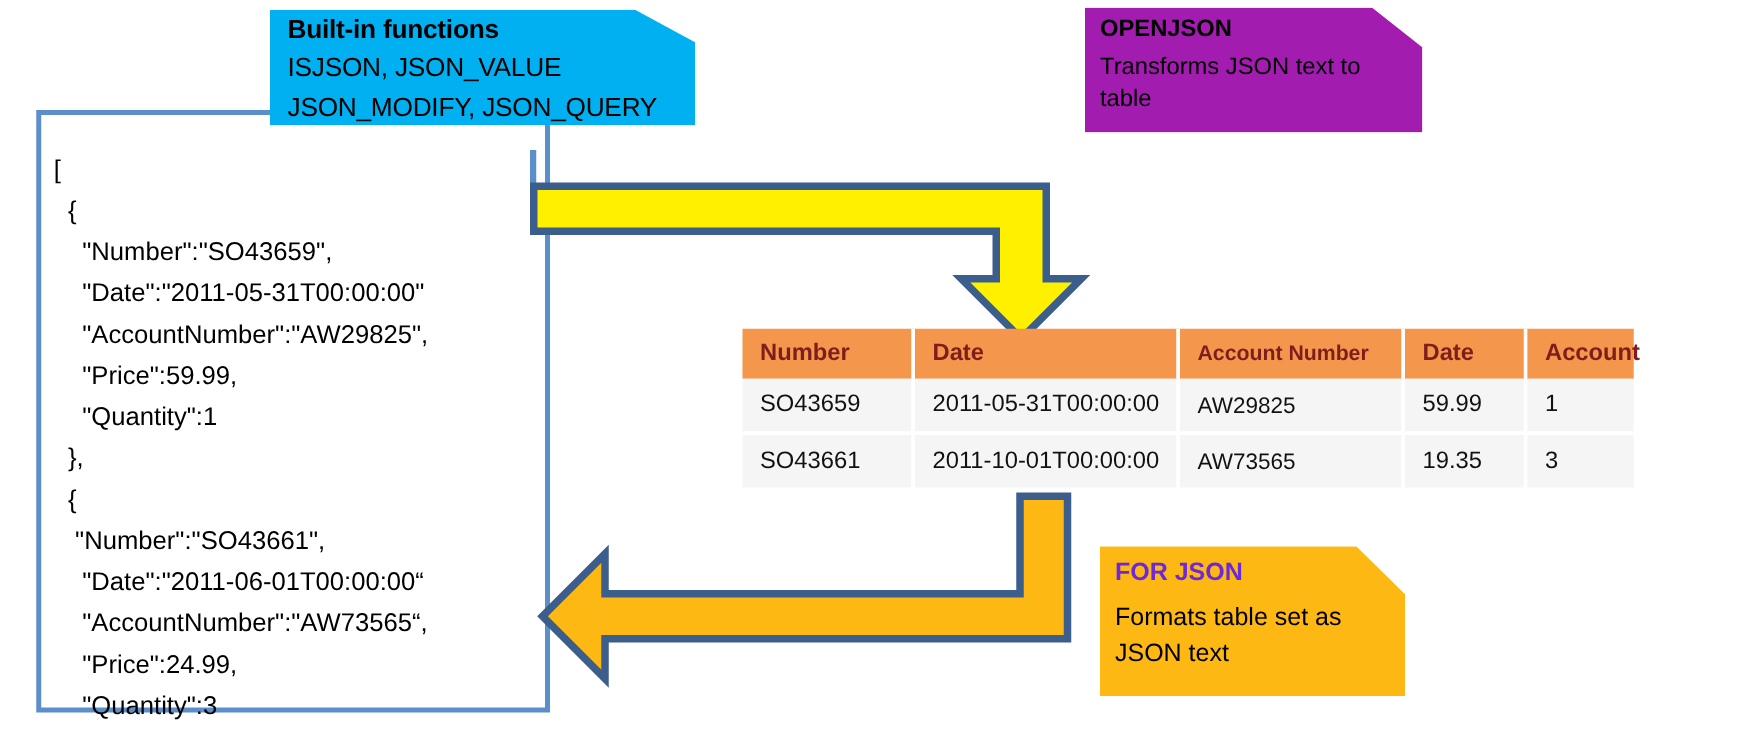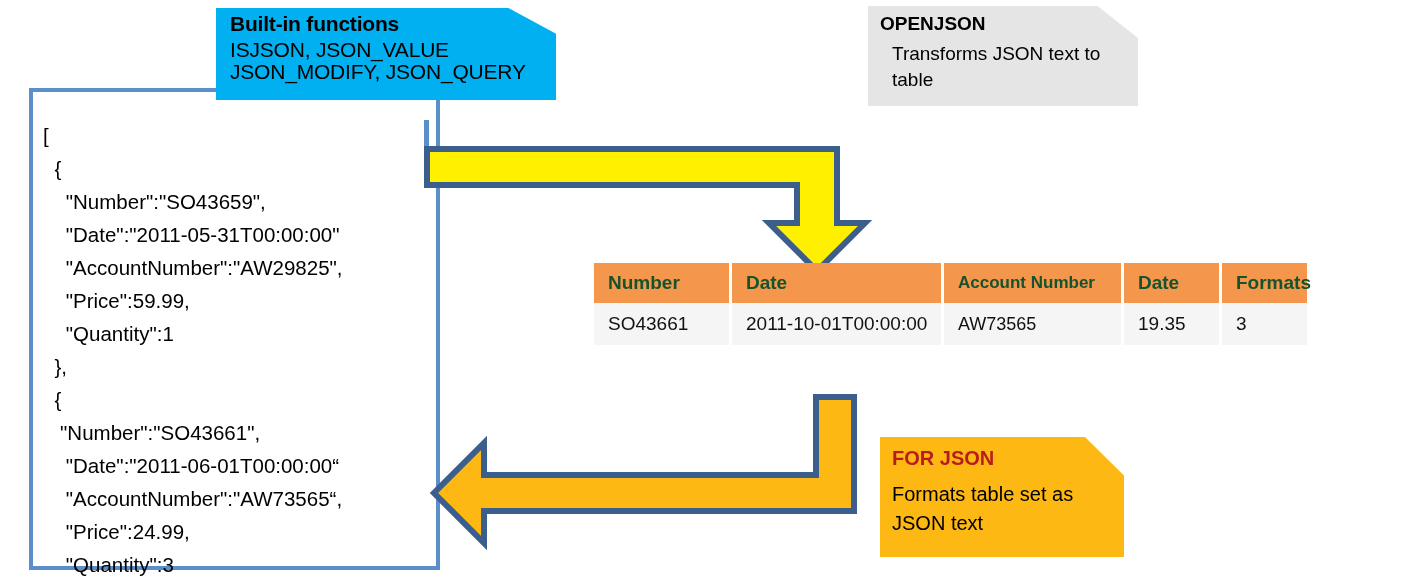--- a/index.html
+++ b/index.html
@@ -59,21 +59,21 @@
     font-size: 21px;
     font-weight: bold;
     color: #000;
     letter-spacing: -0.2px;
   }
   .callout-blue .cbody {
     position: absolute;
     left: 14px;
     top: 31px;
     font-size: 21px;
-    line-height: 22px;
+    line-height: 32px;
     color: #000;
     white-space: pre-line;
     letter-spacing: -0.2px;
   }
   
   .blue-stem {
     position: absolute;
     left: 424px;
     top: 120px;
     width: 5px;
@@ -81,61 +81,60 @@
     background: #5B8FC9;
   }
 
   
   .callout-yellow {
     position: absolute;
     left: 868px;
     top: 6px;
     width: 270px;
     height: 100px;
-    background: #e5e5e5;
+    background: #a21caf;
     -webkit-clip-path: polygon(0 0, 85% 0, 100% 32%, 100% 100%, 0 100%);
     clip-path: polygon(0 0, 85% 0, 100% 32%, 100% 100%, 0 100%);
   }
   .callout-yellow .ctitle {
     position: absolute;
     left: 12px;
     top: 7px;
     font-size: 19px;
     font-weight: bold;
     color: #000;
   }
   .callout-yellow .cbody {
     position: absolute;
     left: 12px;
     top: 35px;
     width: 248px;
     font-size: 19px;
     line-height: 26px;
     color: #000;
-    margin-left: 12px;
   }
 
   
   .callout-orange {
     position: absolute;
     left: 880px;
     top: 437px;
     width: 244px;
     height: 120px;
     background: #FDB813;
     -webkit-clip-path: polygon(0 0, 84% 0, 100% 32%, 100% 100%, 0 100%);
     clip-path: polygon(0 0, 84% 0, 100% 32%, 100% 100%, 0 100%);
   }
   .callout-orange .ctitle {
     position: absolute;
     left: 12px;
     top: 10px;
     font-size: 20px;
     font-weight: bold;
-    color: #b91c1c;
+    color: #6d28d9;
   }
   .callout-orange .cbody {
     position: absolute;
     left: 12px;
     top: 43px;
     width: 220px;
     font-size: 20px;
     line-height: 29px;
     color: #000;
   }
@@ -153,21 +152,21 @@
     position: absolute;
     left: 594px;
     top: 263px;
     width: 713px;
     border-collapse: separate;
     border-spacing: 0;
     table-layout: fixed;
   }
   .result-table th {
     background: #F4974C;
-    color: #14532d;
+    color: #7f1d1d;
     font-weight: bold;
     text-align: left;
     padding: 9px 0 9px 14px;
     font-size: 19px;
     border-right: 3px solid #ffffff;
     height: 33px;
     box-sizing: border-box;
     vertical-align: middle;
   }
   .result-table th:last-child { border-right: none; }
@@ -248,24 +247,31 @@
         <col class="col-account">
       <col class="col-price">
         <col class="col-quantity">
     </colgroup>
     <thead>
       <tr>
         <th>Number</th>
         <th>Date</th>
         <th class="narrow-head">Account Number</th>
         <th>Date</th>
-        <th>Formats</th>
+        <th>Account</th>
       </tr>
     </thead>
     <tbody>
+      <tr>
+        <td>SO43659</td>
+        <td>2011-05-31T00:00:00</td>
+        <td class="alt-font">AW29825</td>
+        <td>59.99</td>
+        <td>1</td>
+      </tr>
       <tr>
         <td>SO43661</td>
         <td>2011-10-01T00:00:00</td>
         <td class="alt-font">AW73565</td>
         <td>19.35</td>
         <td>3</td>
       </tr>
     </tbody>
   </table>
 

